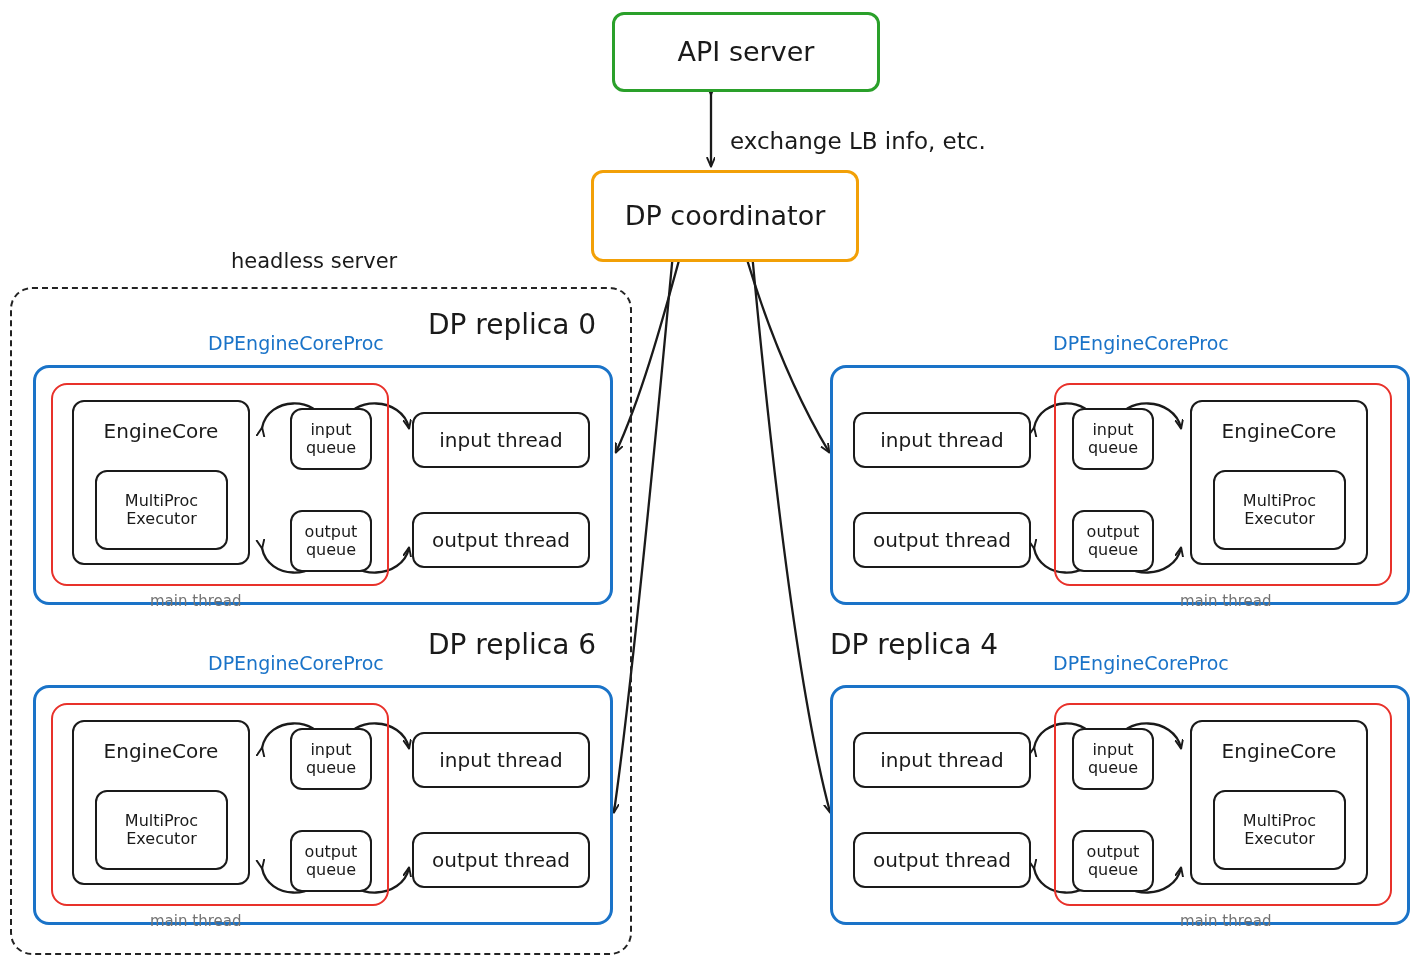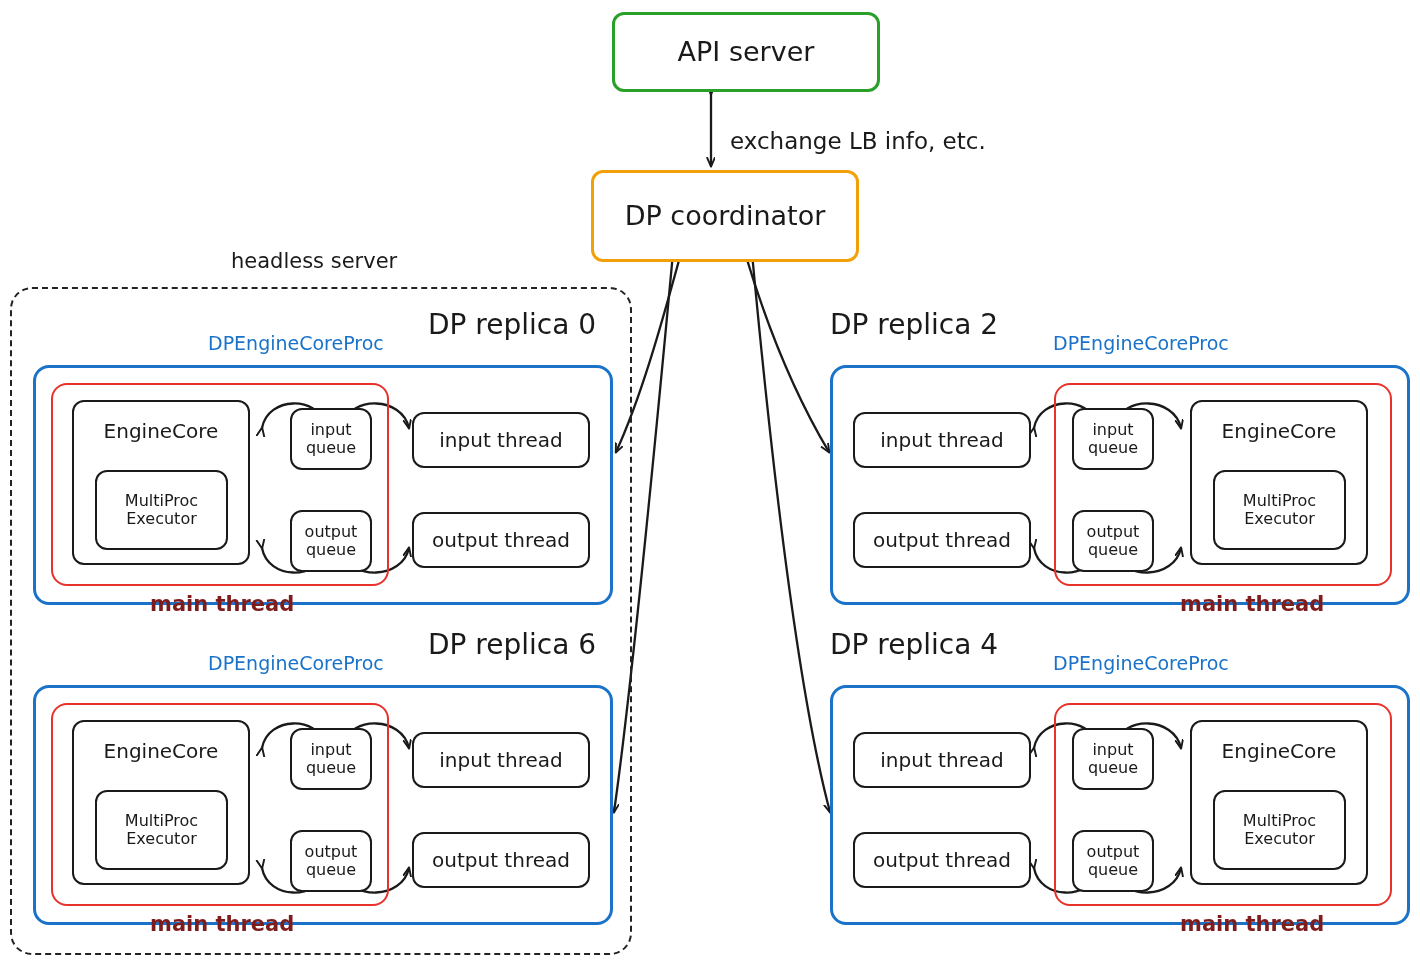--- a/index.html
+++ b/index.html
@@ -34,21 +34,21 @@
   
   .cont{position:absolute;box-sizing:border-box;border-radius:16px;background:transparent;}
   .cont.blue{border:3px solid #1a73c8;}
   .cont.red{border:2.6px solid #e8312a;}
   .cont.dashed{border:2.4px dashed #222;border-radius:22px;}
 
   
   .lbl{position:absolute;white-space:nowrap;}
   .lbl.replica{font-size:28px;color:#1a1a1a;}
   .lbl.proc{font-size:19px;color:#1a73c8;}
-  .lbl.mainthread{font-size:21px;color:#7f1d1d;font-weight:bold;}
+  .lbl.mainthread{font-size:15px;color:#737373;}
   .lbl.headless{font-size:21px;color:#1a1a1a;}
   .lbl.exchange{font-size:23px;color:#1a1a1a;}
 </style>
 </head>
 <body>
 
 <div class="stage">
 
   <svg class="layer" viewBox="0 0 1420 960">
     <defs>
@@ -157,21 +157,20 @@
     <span>output
 queue</span>
   </div>
   <div class="node black t-mid" style="left:412px;top:732px;width:178px;height:56px;">
     <span>input thread</span>
   </div>
   <div class="node black t-mid" style="left:412px;top:832px;width:178px;height:56px;">
     <span>output thread</span>
   </div>
 
-  <div class="lbl replica" style="left:830px;top:308px;">DP replica 2</div>
   <div class="lbl proc" style="left:1053px;top:332px;">DPEngineCoreProc</div>
   <div class="cont blue" style="left:830px;top:365px;width:580px;height:240px;"></div>
   <div class="cont red" style="left:1054px;top:383px;width:338px;height:203px;"></div>
   <div class="lbl mainthread" style="left:1180px;top:592px;">main thread</div>
 
   <div class="node black t-mid" style="left:853px;top:412px;width:178px;height:56px;">
     <span>input thread</span>
   </div>
   <div class="node black t-mid" style="left:853px;top:512px;width:178px;height:56px;">
     <span>output thread</span>

